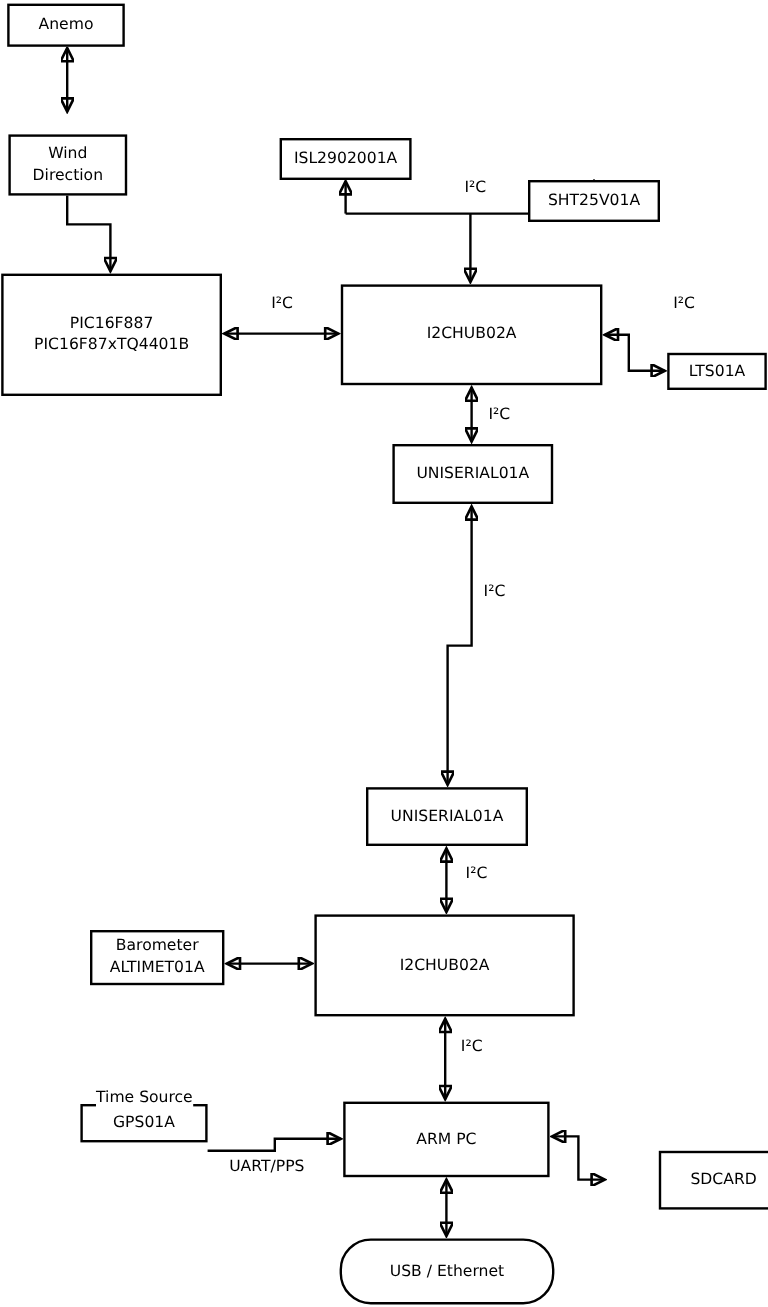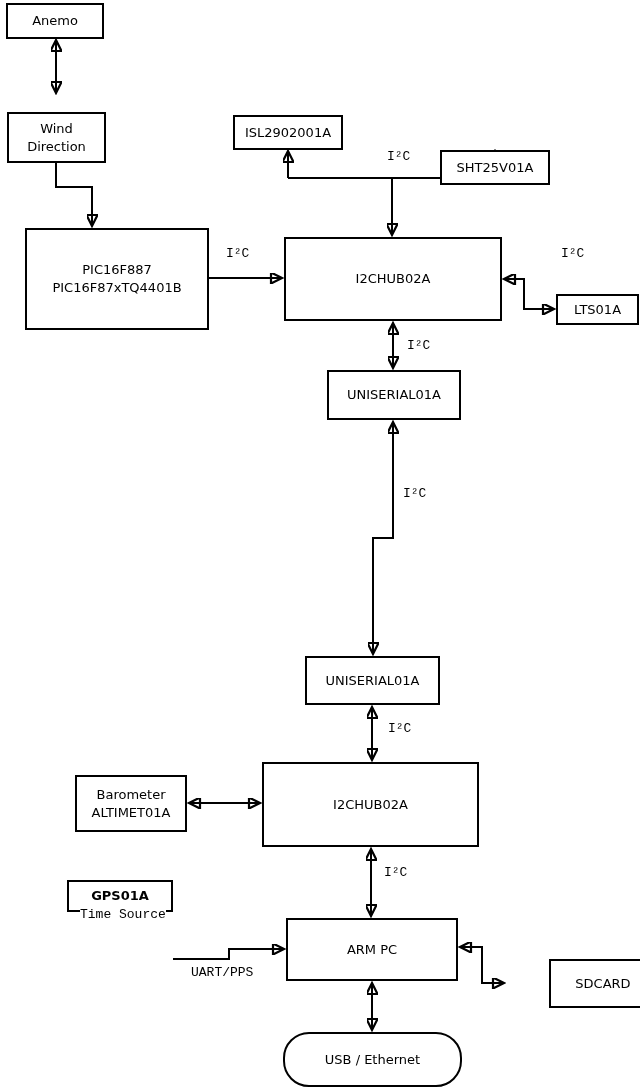--- a/index.html
+++ b/index.html
@@ -21,36 +21,35 @@
     display:flex;flex-direction:column;
     align-items:center;justify-content:center;
     font-size:13px;line-height:18px;
     white-space:nowrap;
   }
   .edge-label{
     position:absolute;
     font-size:13px;line-height:16px;
     white-space:nowrap;
     background:#ffffff;
-    font-family:Liberation Mono, monospace;
   }
   
   .n-anemo      {left:6px;   top:3px;    width:98px;  height:36px;}
   .n-wind       {left:7px;   top:112px;   width:99px;  height:51px;}
-  .n-pic        {left:1px;   top:228px;  width:184px; height:102px;margin-left:24px;}
+  .n-pic        {left:1px;   top:228px;  width:184px; height:102px;}
   .n-isl        {left:233px; top:115px;  width:110px; height:35px;}
   .n-sht        {left:440px; top:115px;  width:110px; height:35px;margin-top:35px;}
   .n-hub1       {left:284px; top:237px;  width:218px; height:84px;}
   .n-lts        {left:556px; top:294px;  width:83px;  height:31px;}
   .n-uni1       {left:327px; top:370px;  width:134px; height:50px;}
   .n-uni2       {left:305px; top:656px;  width:135px; height:49px;}
   .n-hub2       {left:262px; top:762px;  width:217px; height:85px;}
-  .n-baro       {left:75px;  top:775px;  width:112px; height:57px;}
+  .n-baro       {left:75px;  top:775px;  width:112px; height:46px;}
   .n-arm        {left:286px; top:918px;  width:172px; height:63px;}
-  .n-gps        {left:67px;  top:880px;  width:106px; height:32px;font-weight:bold;}
+  .n-gps        {left:67px;  top:920px;  width:106px; height:32px;}
   .n-sdcard     {left:506px; top:959px;  width:108px; height:49px;margin-left:43px;}
   .n-usb        {left:283px; top:1032px; width:179px; height:55px;border-radius:26px;}
   
   .l-i2c-pic    {left:226px; top:246px;}
   .l-i2c-sens   {left:387px; top:149px;}
   .l-i2c-lts    {left:561px; top:246px;}
   .l-i2c-uni1   {left:407px; top:338px;}
   .l-i2c-link   {left:403px; top:486px;}
   .l-i2c-uni2   {left:388px; top:721px;}
   .l-i2c-arm    {left:384px; top:865px;}

